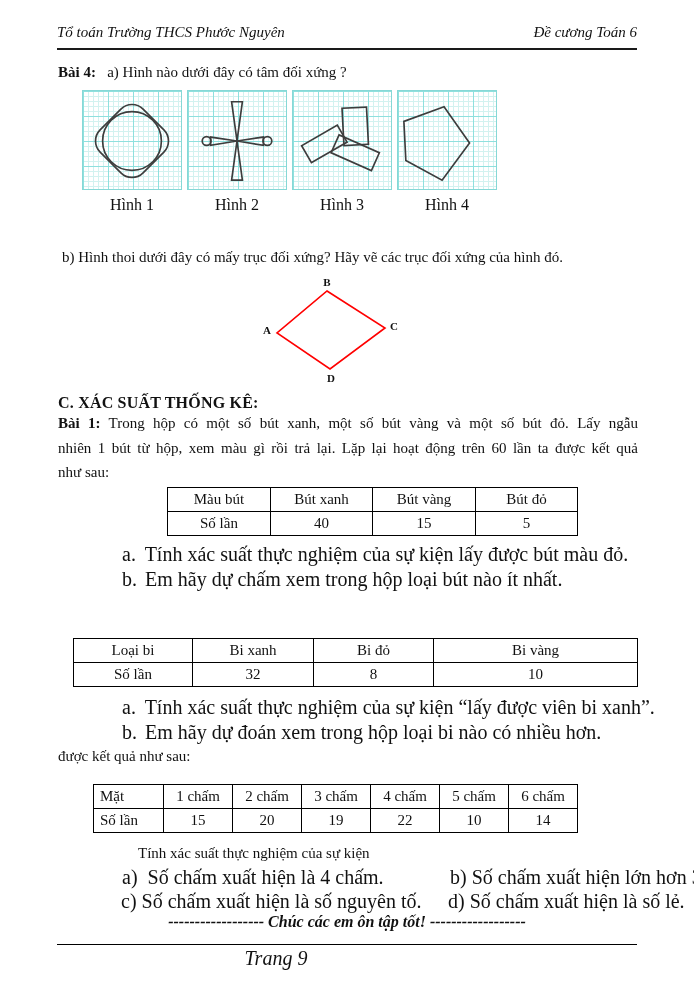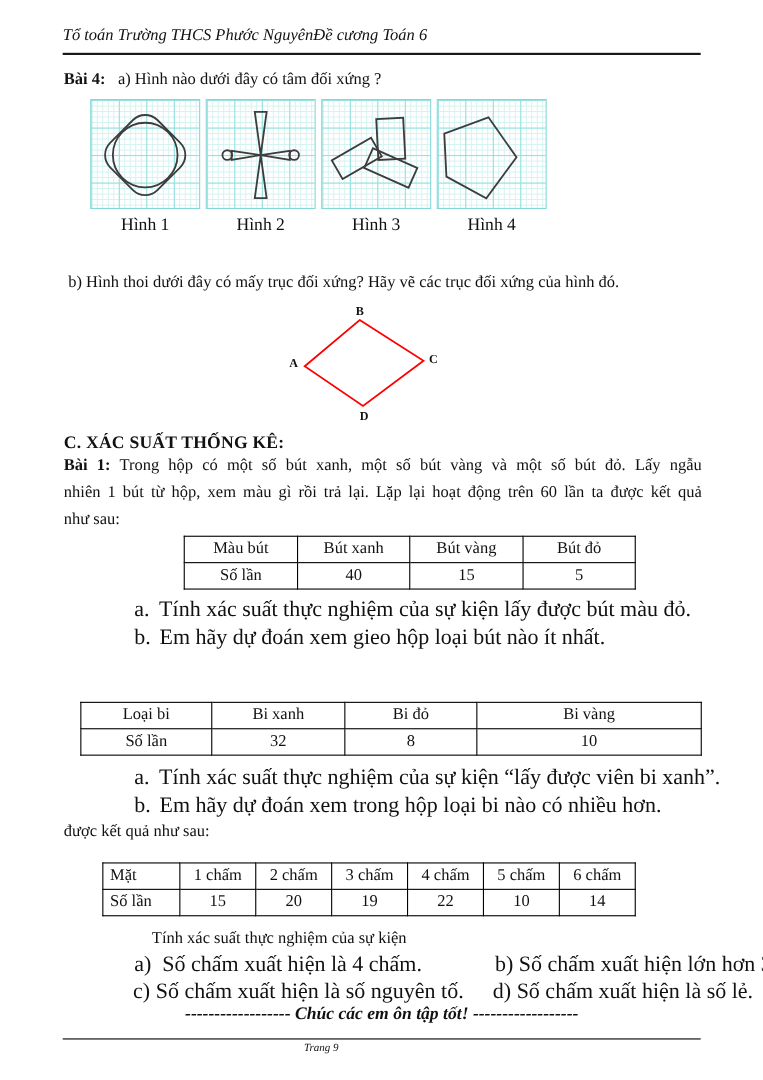--- a/index.html
+++ b/index.html
@@ -2,21 +2,21 @@
 <html><head>
 <meta charset="utf-8">
 <style>
   html,body{margin:0;padding:0;background:#e8e8e8;}
   .page{
     position:relative;width:694px;height:982px;margin:0 auto;background:#ffffff;
     font-family:"Liberation Serif","DejaVu Serif",serif;color:#111;overflow:hidden;
   }
   .abs{position:absolute;}
   
-  .header{left:57px;top:24px;width:580px;display:flex;
+  .header{left:57px;top:24px;width:580px;display:flex;justify-content:space-between;
     font-style:italic;font-size:15px;padding-bottom:7px;border-bottom:2px solid #1a1a1a;}
   
   .line{font-size:15px;line-height:24.5px;white-space:nowrap;}
   .para{left:58px;width:580px;}
   .jline{font-size:15px;line-height:24.5px;white-space:nowrap;text-align:justify;text-align-last:justify;}
   .lline{font-size:15px;line-height:24.5px;white-space:nowrap;}
   .cond{font-size:14px;letter-spacing:-0.2px;}
   b.lbl{font-weight:bold;}
   
   .figrow{left:82px;top:90px;display:flex;gap:5px;}
@@ -41,21 +41,21 @@
   
   table.dtab{position:absolute;border-collapse:collapse;table-layout:fixed;font-size:15px;}
   table.dtab td{border:1.5px solid #000;text-align:center;height:23px;padding:0 2px;overflow:hidden;}
   table.dtab td.left{text-align:left;padding-left:6px;}
   
   .abitem{white-space:nowrap;font-size:20px;line-height:25px;}
   .abitem .mk{display:inline-block;width:18px;}
   
   .closing{left:0;top:913px;width:694px;text-align:center;font-size:16px;font-weight:bold;font-style:italic;}
   .footrule{left:57px;top:944px;width:580px;border-top:1.5px solid #000;height:0;}
-  .foottext{left:16px;top:947px;width:552px;text-align:center;font-style:italic;font-size:10px;}
+  .foottext{left:0;top:947px;width:552px;text-align:center;font-style:italic;font-size:20px;}
 </style>
 </head>
 <body>
 
 <div class="page">
 
   <div class="abs header">
     <span>Tổ toán Trường THCS Phước Nguyên</span>
     <span>Đề cương Toán 6</span>
   </div>
@@ -148,21 +148,21 @@
   </tbody>
     </table>
 
   <div class="abs" style="left:122px;top:542px;">
     <div class="abitem">
       <span class="mk">a.</span>
       <span>Tính xác suất thực nghiệm của sự kiện lấy được bút màu đỏ.</span>
     </div>
     <div class="abitem">
       <span class="mk">b.</span>
-      <span>Em hãy dự đoán xem gieo hộp loại bút nào ít nhất.</span>
+      <span>Em hãy dự chấm xem trong hộp loại bút nào ít nhất.</span>
     </div>
   </div>
 
 
   <table class="dtab" style="left:73px;top:638px;width:564px;">
     <colgroup>
         <col style="width:119px">
         <col style="width:121px">
         <col style="width:120px">
         <col style="width:204px">

